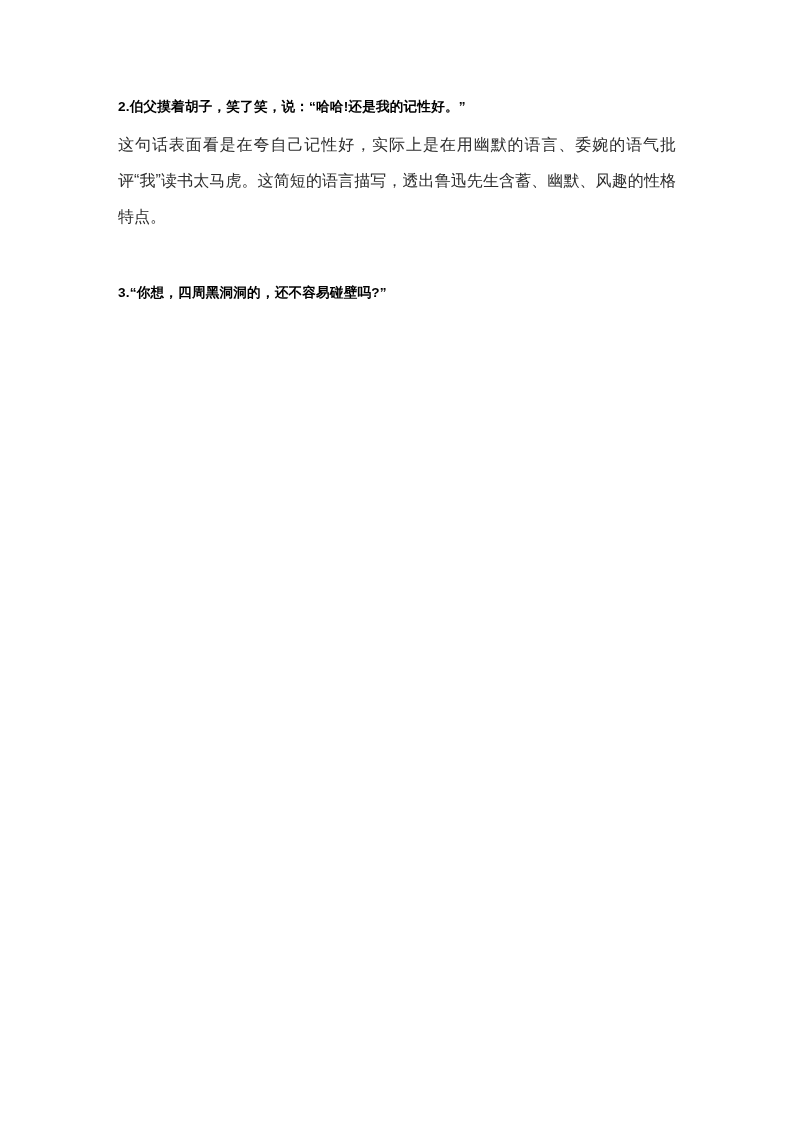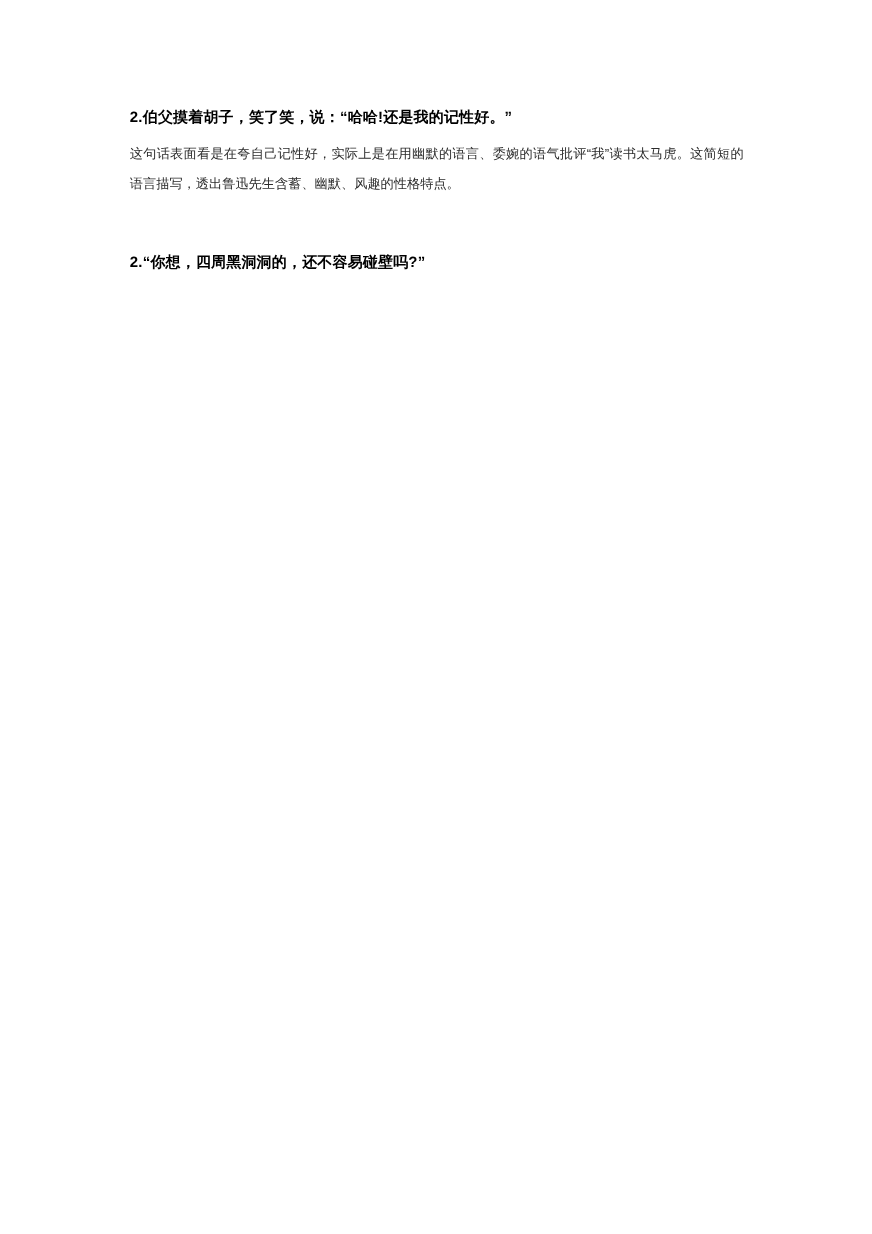--- a/index.html
+++ b/index.html
@@ -31,21 +31,21 @@
     font-weight: bold;
     font-size: 13.6px;
     line-height: 1.75;
     color: #000000;
     letter-spacing: 0.2px;
     margin: 0 0 8px 0;
     text-align: justify;
     text-justify: inter-ideograph;
   }
   .para {
-    font-size: 12px;
+    font-size: 16px;
     line-height: 2.25;
     color: #2b2b2b;
     margin: 0;
     text-align: justify;
     text-justify: inter-ideograph;
   }
   .gap-lg {
     height: 46px;
   }
   .gap-md {
@@ -62,21 +62,21 @@
   <div class="doc-body">
 
     <div class="section">
       <p class="heading">2.伯父摸着胡子，笑了笑，说：“哈哈!还是我的记性好。”</p>
       <p class="para">这句话表面看是在夸自己记性好，实际上是在用幽默的语言、委婉的语气批评“我”读书太马虎。这简短的语言描写，透出鲁迅先生含蓄、幽默、风趣的性格特点。</p>
     </div>
 
     <div class="gap-lg"></div>
 
     <div class="section">
-      <p class="heading">2.“你想，四周黑洞洞的，还不容易碰壁吗?”</p>
+      <p class="heading">3.“你想，四周黑洞洞的，还不容易碰壁吗?”</p>
     </div>
 
     <div class="gap-md"></div>
 
     <div class="section">
       <div class="gap-sm"></div>
     </div>
 
   </div>
 </div>

